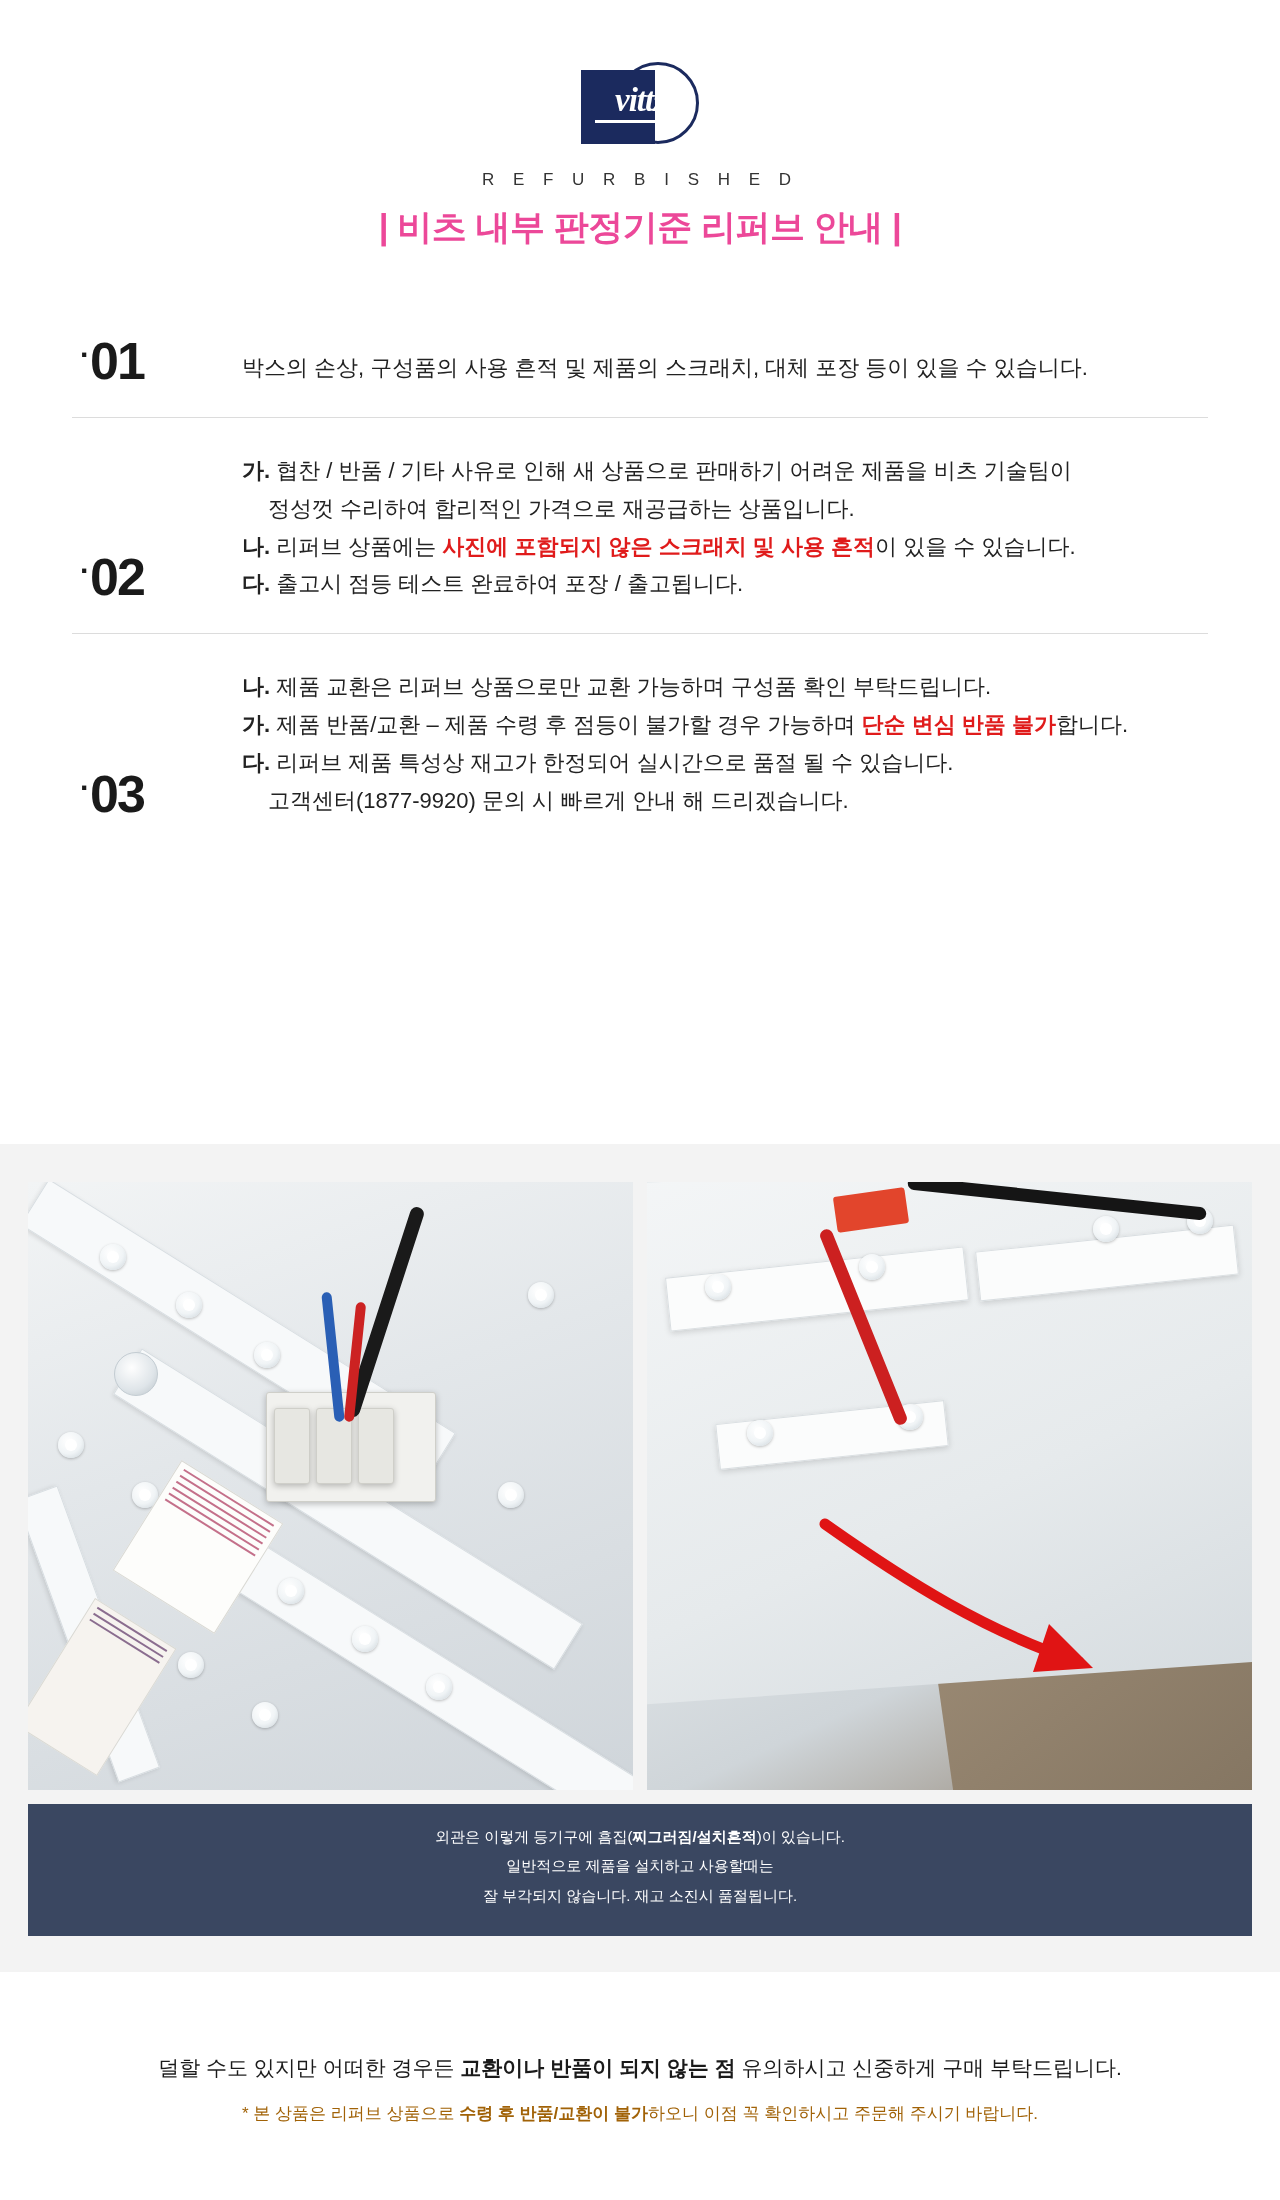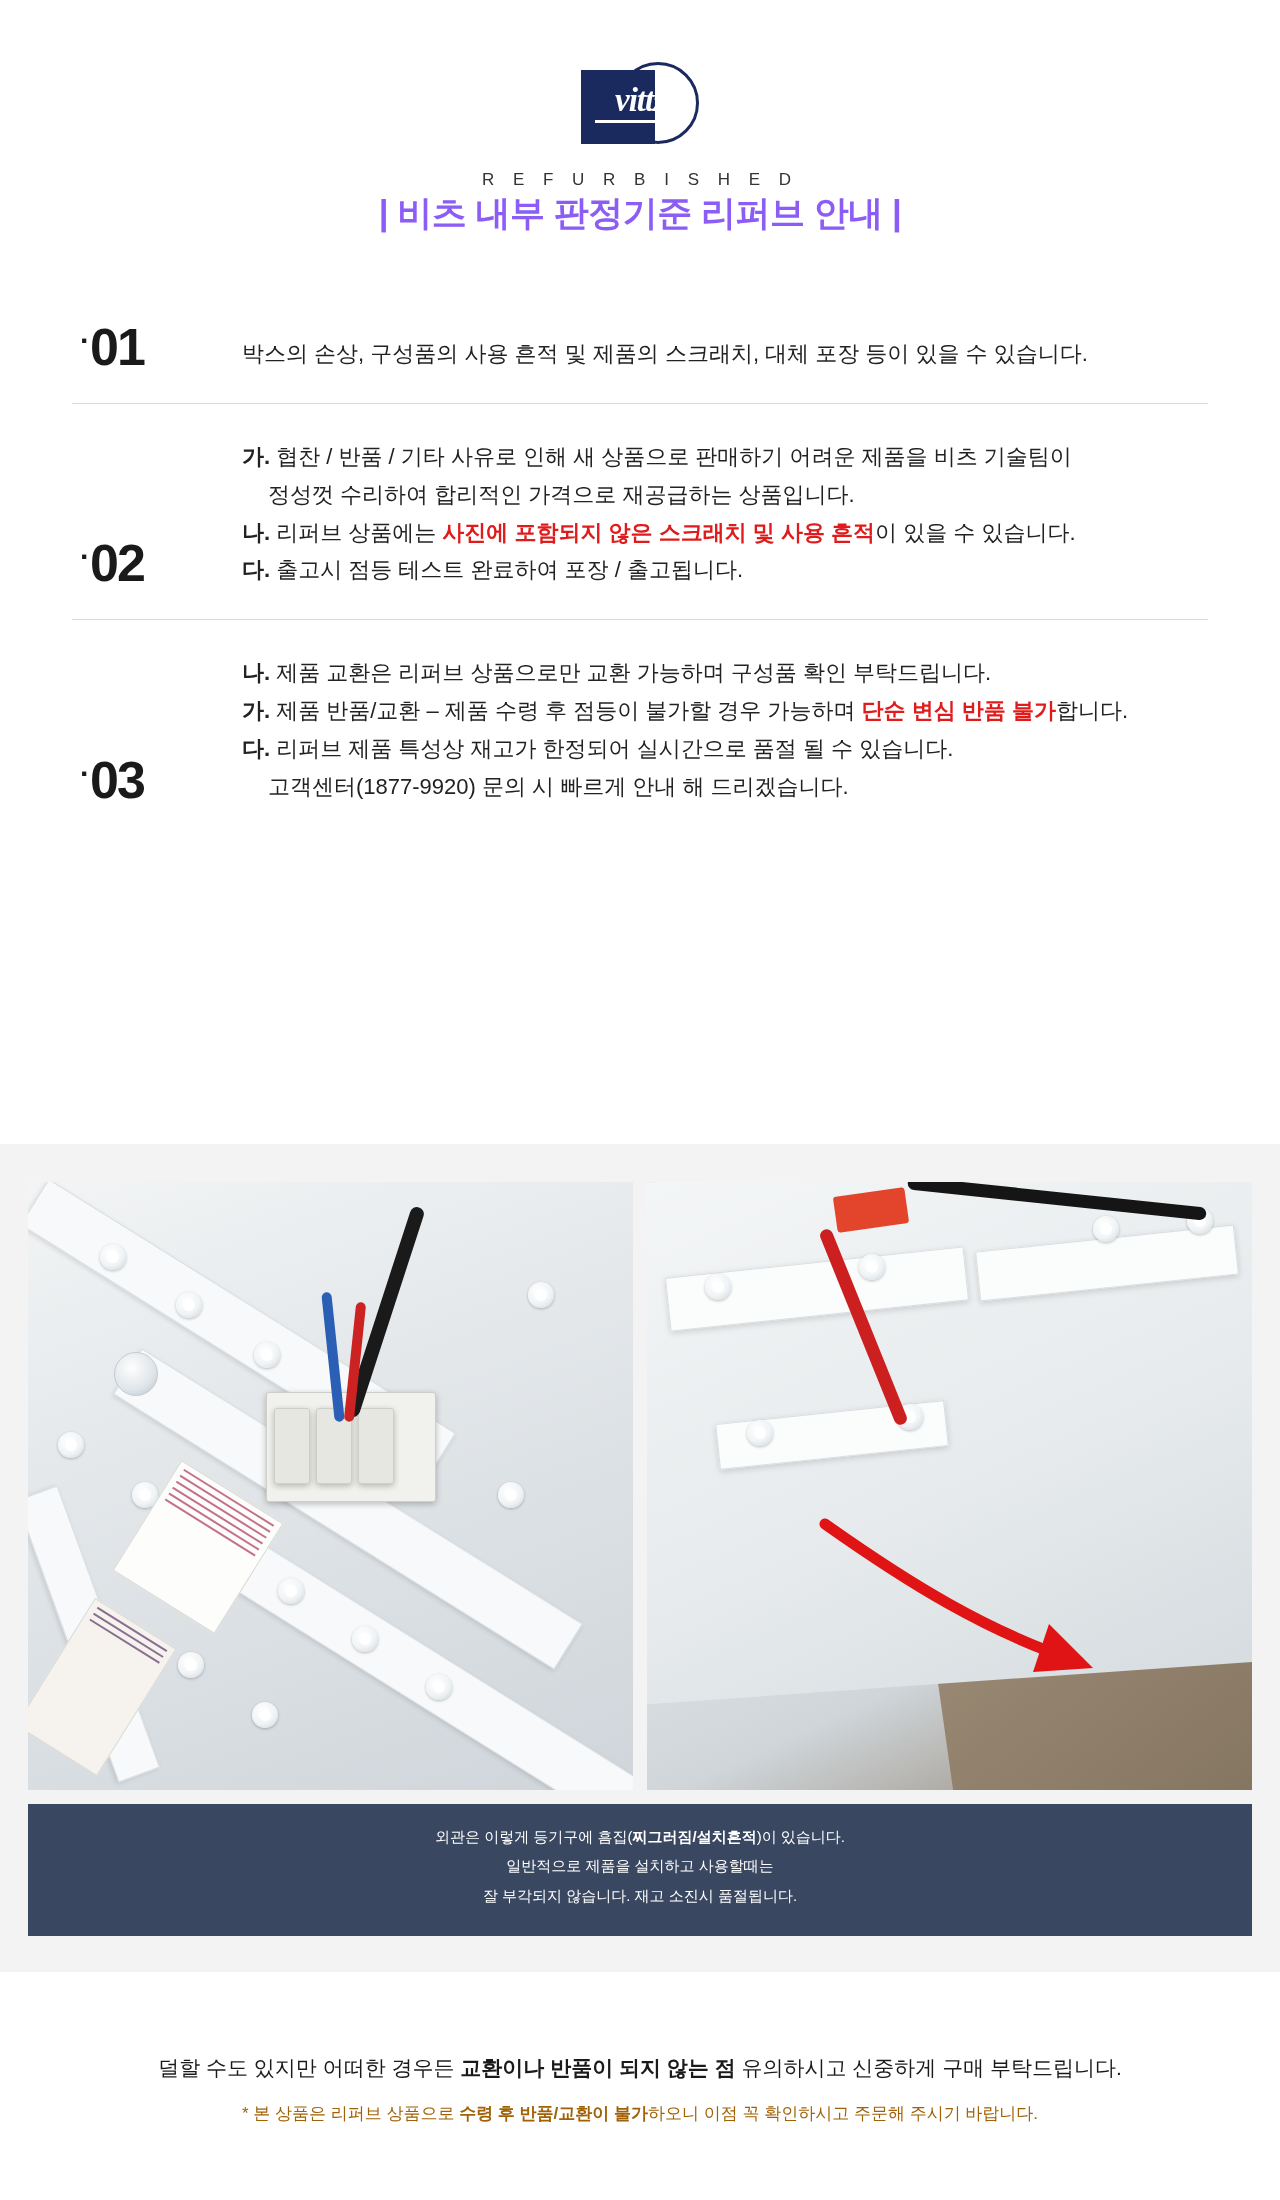--- a/index.html
+++ b/index.html
@@ -74,23 +74,24 @@
   }
 
   .refurb-label {
     margin-top: 18px;
     font-size: 17px;
     letter-spacing: 7px;
     color: #333333;
     font-weight: 500;
   }
   .main-title {
+    margin-top: 14px;
     font-size: 35px;
     font-weight: bold;
-    color: #8b5cf6;
+    color: #ec4899;
     letter-spacing: -0.5px;
   }
 
   
   .sections {
     margin-top: 54px;
     padding: 0 72px;
   }
   .section {
     display: flex;

